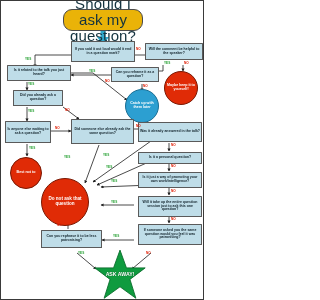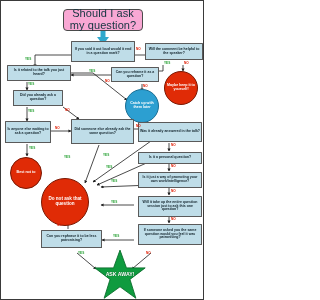--- a/index.html
+++ b/index.html
@@ -42,27 +42,27 @@
 
   .box{
     background:#bfdde8;
     border:0.8px solid #5a5a5a;
     color:#12232b;
     font-size:3.5px;
     font-weight:bold;
     border-radius:0.5px;
   }
   .title{
-    background:#f9a8d4;
+    background:#eab308;
     border:1px solid #4b4b4b;
     color:#14333f;
-    font-size:11px;
+    font-size:15px;
     font-weight:normal;
     letter-spacing:0.1px;
-    border-radius:4px;
+    border-radius:9px;
   }
   .circle-red{
     background:#e02b06;
     border:0.8px solid #7a1803;
     border-radius:50%;
     color:#ffffff;
     font-size:3.6px;
     font-weight:bold;
   }
   .circle-blue{

